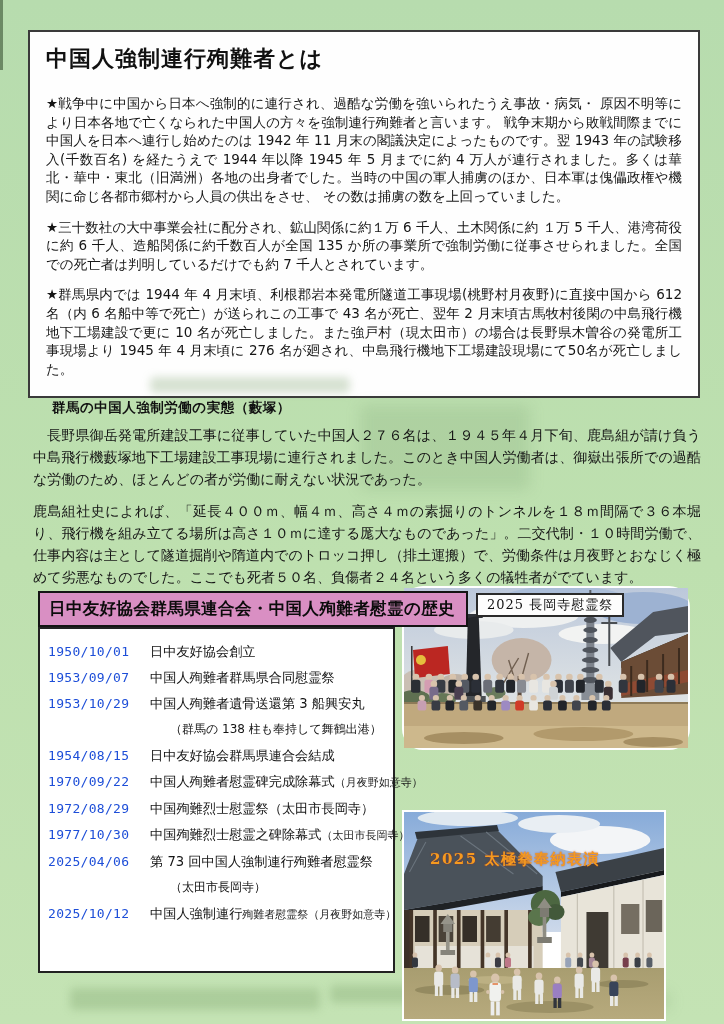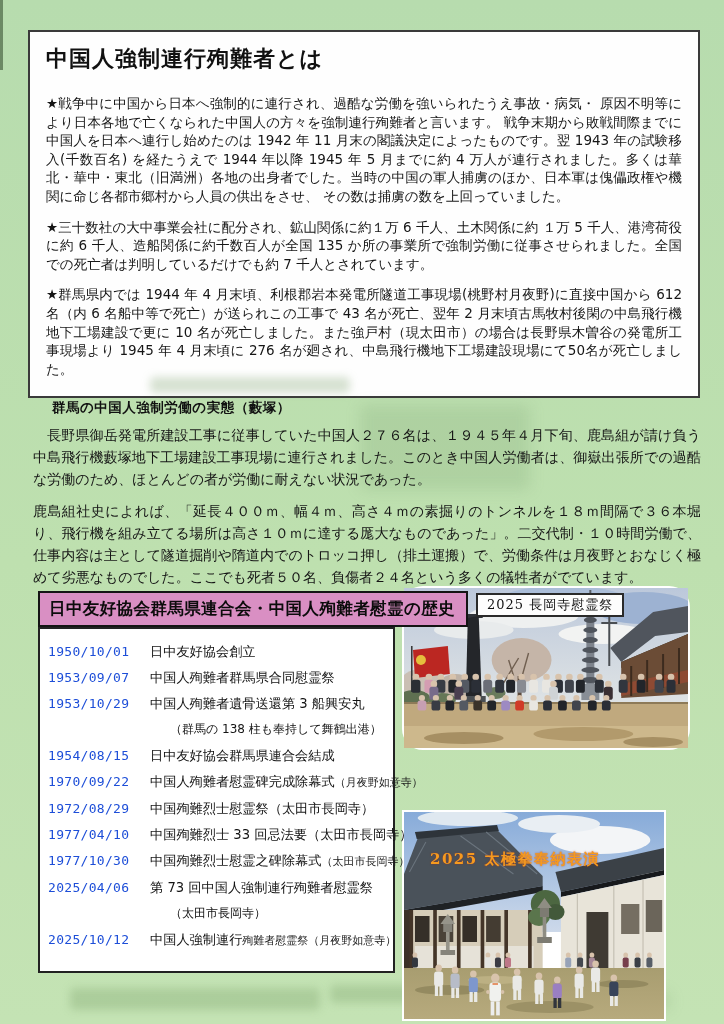--- a/index.html
+++ b/index.html
@@ -105,24 +105,20 @@
       <div class="t-row">
         <span class="t-date">1970/09/22</span>
         <span class="t-main"><span>中国人殉難者慰霊碑完成除幕式</span><span class="t-note">（月夜野如意寺）</span></span>
       </div>
 
       <div class="t-row">
         <span class="t-date">1972/08/29</span>
         <span class="t-main"><span>中国殉難烈士慰霊祭（太田市長岡寺）</span></span>
       </div>
 
-      <div class="t-row">
-        <span class="t-date">1977/04/10</span>
-        <span class="t-main"><span>中国殉難烈士 33 回忌法要（太田市長岡寺）</span></span>
-      </div>
 
       <div class="t-row">
         <span class="t-date">1977/10/30</span>
         <span class="t-main"><span>中国殉難烈士慰霊之碑除幕式</span><span class="t-note">（太田市長岡寺）</span></span>
       </div>
 
       <div class="t-row">
         <span class="t-date">2025/04/06</span>
         <span class="t-main"><span>第 73 回中国人強制連行殉難者慰霊祭</span></span>
       </div>

